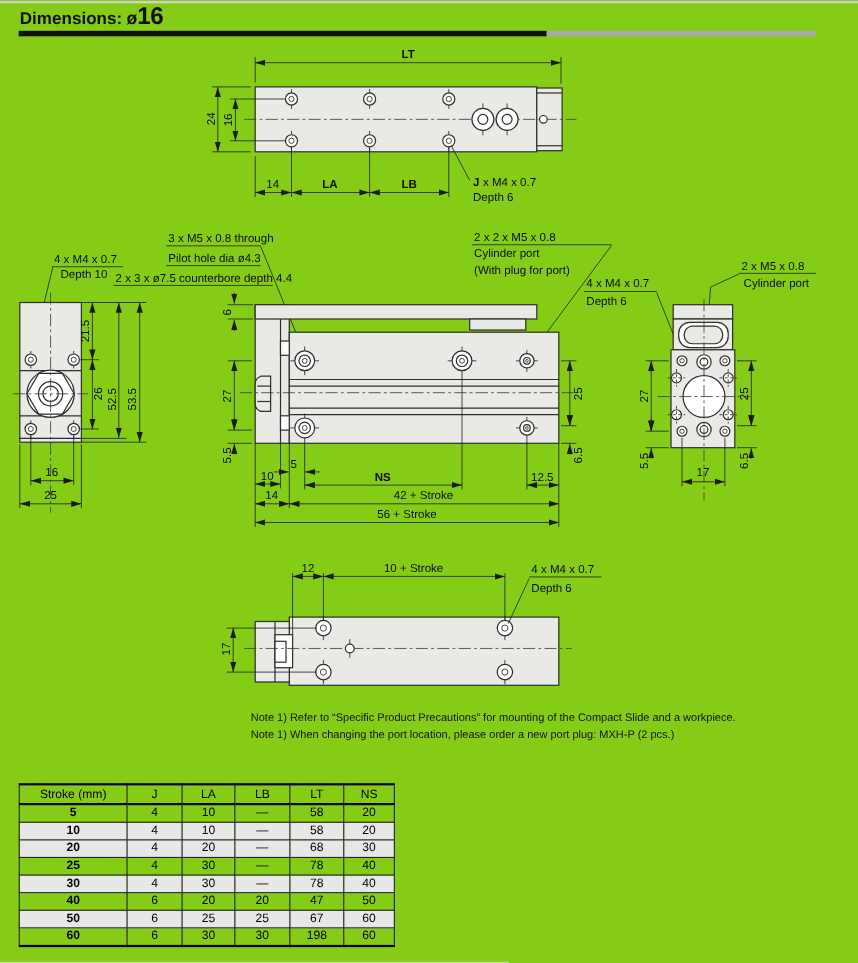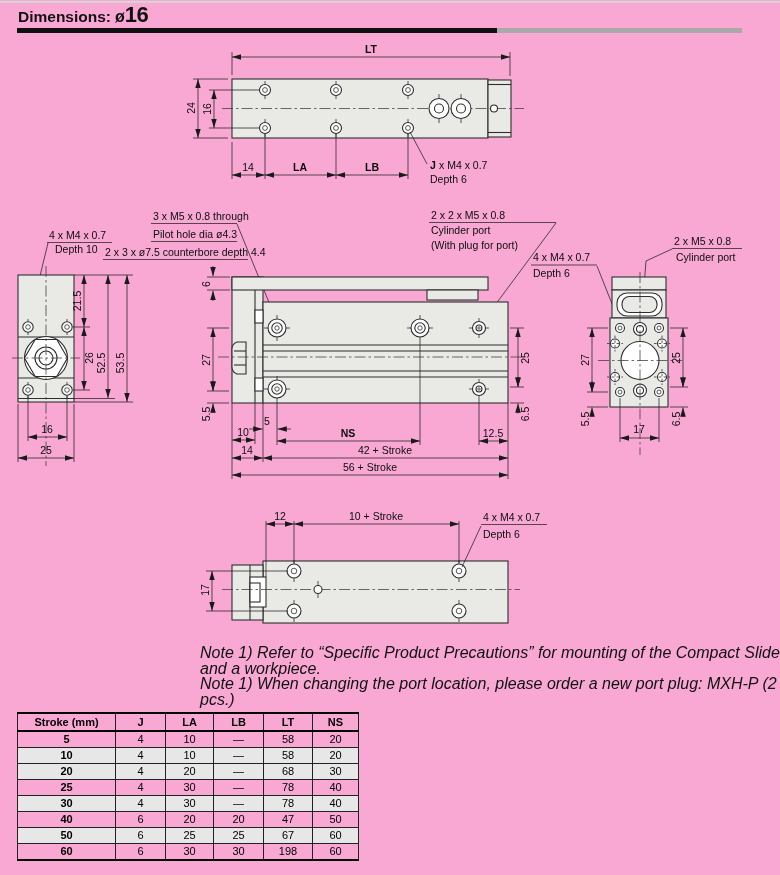--- a/index.html
+++ b/index.html
@@ -1,41 +1,41 @@
 <!DOCTYPE html>
 <html><head>
 <meta charset="utf-8">
 <style>
   html,body{margin:0;padding:0;background:#fff;}
   body{width:780px;height:875px;font-family:"Liberation Sans","DejaVu Sans",sans-serif;color:#111;}
-  .page{position:relative;width:780px;height:875px;background:#f9a8d4;overflow:hidden;}
+  .page{position:relative;width:780px;height:875px;background:#84cc16;overflow:hidden;}
   .topline{position:absolute;left:0;top:1px;width:780px;height:2px;background:#d4d4d4;}
   .title{position:absolute;left:18px;top:2px;white-space:nowrap;}
   .title .t1{font-weight:bold;font-size:15.5px;margin-right:4px;}
   .title .t2{font-weight:bold;font-size:16px;}
   .title .t3{font-weight:bold;font-size:22px;letter-spacing:-0.5px;}
   .bar-black{position:absolute;left:17px;top:28px;width:480px;height:4.5px;background:#101010;}
   .bar-gray{position:absolute;left:497px;top:28px;width:245px;height:4.5px;background:#a9a9a9;}
   svg.draw{position:absolute;left:0;top:0;}
   svg text{font-family:"Liberation Sans","DejaVu Sans",sans-serif;font-size:10.5px;fill:#0c0c0c;}
   svg text.bold{font-weight:bold;}
   svg text.mid{text-anchor:middle;}
   .ol{fill:#e9e9e6;stroke:#2e2e2e;stroke-width:1.1;}
   .ow{fill:#ffffff;stroke:#2e2e2e;stroke-width:1.1;}
   .ln{fill:none;stroke:#2e2e2e;stroke-width:1.1;}
   .dm{fill:none;stroke:#222;stroke-width:0.75;}
   .cl{fill:none;stroke:#3a3a3a;stroke-width:0.75;stroke-dasharray:11 3 2.5 3;}
   .dc{fill:none;stroke:#333;stroke-width:0.8;stroke-dasharray:2.6 2.2;}
   .ar{marker-start:url(#arr);marker-end:url(#arr);}
   .ae{marker-end:url(#arr);}
-  .notes{position:absolute;left:200px;top:645px;font-size:16px;line-height:15.5px;color:#101010;font-style:italic;}
+  .notes{position:absolute;left:228px;top:645px;font-size:10px;line-height:15.5px;color:#101010;}
   table.dim{position:absolute;left:17px;top:712px;border-collapse:collapse;table-layout:fixed;
     font-size:11px;color:#000;border:1px solid #000;border-top:2px solid #000;border-bottom:2px solid #000;}
   table.dim th,table.dim td{border:1px solid #222;text-align:center;padding:0;height:15px;line-height:15px;}
-  table.dim thead th{border-bottom:2px solid #000;font-weight:bold;height:16px;}
+  table.dim thead th{border-bottom:2px solid #000;font-weight:normal;height:16px;}
   table.dim tr.alt{background:#e7e7e7;}
   table.dim td.stroke{font-weight:bold;}
 </style>
 </head>
 <body>
 
 <div class="page">
   <div class="topline"></div>
 
   <div class="title">

